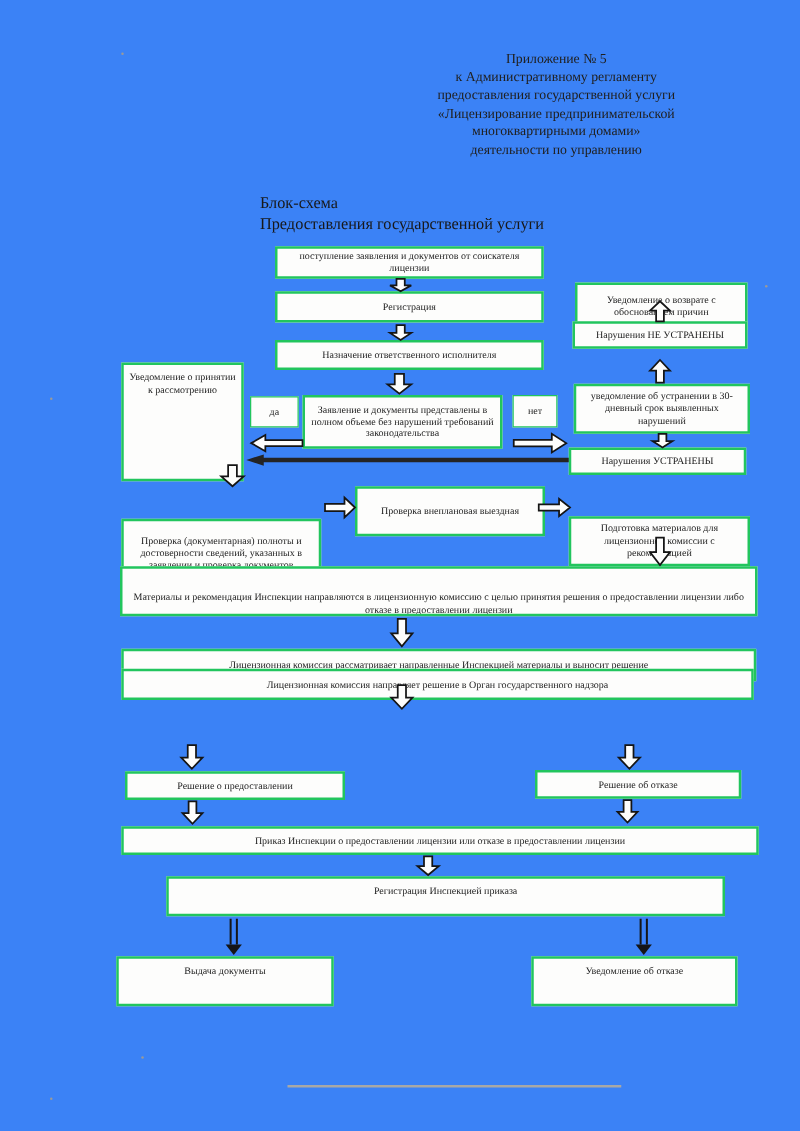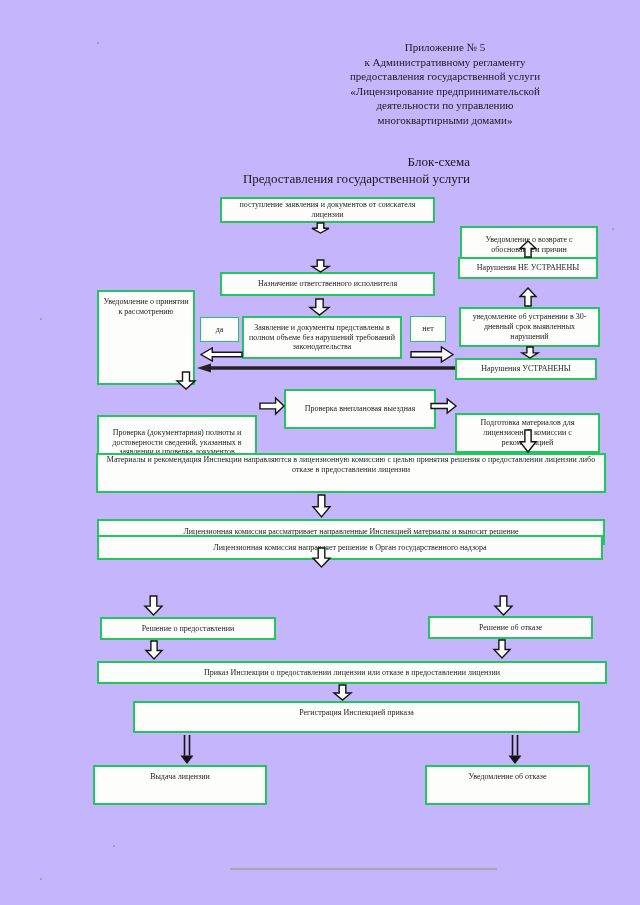--- a/index.html
+++ b/index.html
@@ -1,28 +1,28 @@
 <!DOCTYPE html>
 <html><head>
 <meta charset="utf-8">
 <style>
   html,body { margin:0; padding:0; background:#e8e8e8; }
   .page {
     position:relative; width:640px; height:905px; margin:0 auto;
-    background:#c4b5fd; overflow:hidden;
+    background:#3b82f6; overflow:hidden;
     font-family:"Liberation Serif","DejaVu Serif",serif;
     color:#1c1c1c;
   }
   .hdr {
     position:absolute; left:320px; top:40px; width:250px;
     text-align:center; font-size:11px; line-height:14.5px; color:#202020;
   }
   .ttl {
     position:absolute; left:208px; top:154px; width:262px;
-    text-align:right; font-size:13px; line-height:16.5px; color:#181818;
+    text-align:left; font-size:13px; line-height:16.5px; color:#181818;
   }
   .bx {
     position:absolute; box-sizing:border-box;
     border:2px solid #22c55e; background:#fdfdfc;
     display:flex; align-items:center; justify-content:center;
     text-align:center; font-size:8px; line-height:9.8px; color:#1c1c1c;
     padding:1px 3px; overflow:hidden;
   }
   .thin { border-width:1.5px; }
   .thick { border-width:2.5px;margin-top:25px; }
@@ -40,57 +40,58 @@
   <div class="dot" style="left:40px;top:318px"></div>
   <div class="dot" style="left:612px;top:228px"></div>
   <div class="dot" style="left:113px;top:845px"></div>
   <div class="dot" style="left:40px;top:878px"></div>
 
   <div class="hdr">
     <div>Приложение № 5</div>
     <div>к Административному регламенту</div>
     <div>предоставления государственной услуги</div>
     <div>«Лицензирование предпринимательской</div>
+    <div>многоквартирными домами»</div>
     <div>деятельности по управлению</div>
-    <div>многоквартирными домами»</div>
   </div>
 
   <div class="ttl">
     <div>Блок-схема</div>
     <div>Предоставления государственной услуги</div>
   </div>
 
   <div class="bx" style="left:220px;top:197px;width:215px;height:26px">поступление заявления и документов  от соискателя лицензии</div>
+  <div class="bx" style="left:220px;top:233px;width:215px;height:25px">Регистрация</div>
   <div class="bx" style="left:220px;top:272px;width:215px;height:24px">Назначение ответственного исполнителя</div>
 
   <div class="bx top" style="left:97px;top:290px;width:98px;height:95px">Уведомление о принятии к рассмотрению</div>
   <div class="bx thin" style="left:200px;top:317px;width:39px;height:25px">да</div>
   <div class="bx" style="left:242px;top:316px;width:160px;height:43px">Заявление и документы представлены в полном объеме без нарушений требований законодательства</div>
   <div class="bx thin" style="left:410px;top:316px;width:36px;height:26px">нет</div>
 
   <div class="bx thick" style="left:460px;top:201px;width:138px;height:38px">Уведомление о возврате с обоснованием причин</div>
   <div class="bx" style="left:458px;top:257px;width:140px;height:22px">Нарушения НЕ УСТРАНЕНЫ</div>
   <div class="bx" style="left:459px;top:307px;width:141px;height:40px">уведомление об устранении в 30- дневный срок выявленных нарушений</div>
   <div class="bx" style="left:455px;top:358px;width:142px;height:22px">Нарушения  УСТРАНЕНЫ</div>
 
   <div class="bx thick" style="left:97px;top:390px;width:160px;height:55px">Проверка (документарная) полноты и достоверности сведений, указанных в заявлении и проверка документов</div>
   <div class="bx" style="left:284px;top:389px;width:152px;height:40px">Проверка внеплановая выездная</div>
   <div class="bx thick" style="left:455px;top:388px;width:145px;height:40px">Подготовка материалов для лицензионной комиссии с рекомендацией</div>
 
-  <div class="bx" style="left:96px;top:453px;width:510px;height:40px;align-items:flex-start;padding-top:0">Материалы и рекомендация Инспекции направляются в лицензионную комиссию с целью принятия решения о предоставлении лицензии либо отказе в предоставлении лицензии</div>
+  <div class="bx" style="left:96px;top:453px;width:510px;height:40px;align-items:flex-start;padding-top:18px">Материалы и рекомендация Инспекции направляются в лицензионную комиссию с целью принятия решения о предоставлении лицензии либо отказе в предоставлении лицензии</div>
   <div class="bx" style="left:97px;top:519px;width:508px;height:26px">Лицензионная комиссия рассматривает направленные Инспекцией материалы и выносит решение</div>
   <div class="bx" style="left:97px;top:535px;width:506px;height:25px">Лицензионная комиссия направляет решение в Орган государственного надзора</div>
 
   <div class="bx" style="left:100px;top:617px;width:176px;height:23px">Решение о предоставлении</div>
   <div class="bx" style="left:428px;top:616px;width:165px;height:23px">Решение об отказе</div>
 
   <div class="bx" style="left:97px;top:661px;width:510px;height:23px">Приказ Инспекции о предоставлении лицензии или отказе в предоставлении лицензии</div>
   <div class="bx top" style="left:133px;top:701px;width:447px;height:32px">Регистрация Инспекцией приказа</div>
 
-  <div class="bx top" style="left:93px;top:765px;width:174px;height:40px">Выдача лицензии</div>
+  <div class="bx top" style="left:93px;top:765px;width:174px;height:40px">Выдача документы</div>
   <div class="bx top" style="left:425px;top:765px;width:165px;height:40px">Уведомление об отказе</div>
 
   <svg class="arw" style="left:312px;top:223px;width:17px;height:10px" viewBox="0 0 18 16" preserveAspectRatio="none">
       <polygon points="5.5,0 12.5,0 12.5,8.5 18,8.5 9,16 0,8.5 5.5,8.5" fill="#fdfdfc" stroke="#151515" stroke-width="1.4" vector-effect="non-scaling-stroke"></polygon>
     </svg>
 
   <svg class="arw" style="left:312px;top:260px;width:17px;height:12px" viewBox="0 0 18 16" preserveAspectRatio="none">
       <polygon points="5.5,0 12.5,0 12.5,8.5 18,8.5 9,16 0,8.5 5.5,8.5" fill="#fdfdfc" stroke="#151515" stroke-width="1.4" vector-effect="non-scaling-stroke"></polygon>
     </svg>
 

